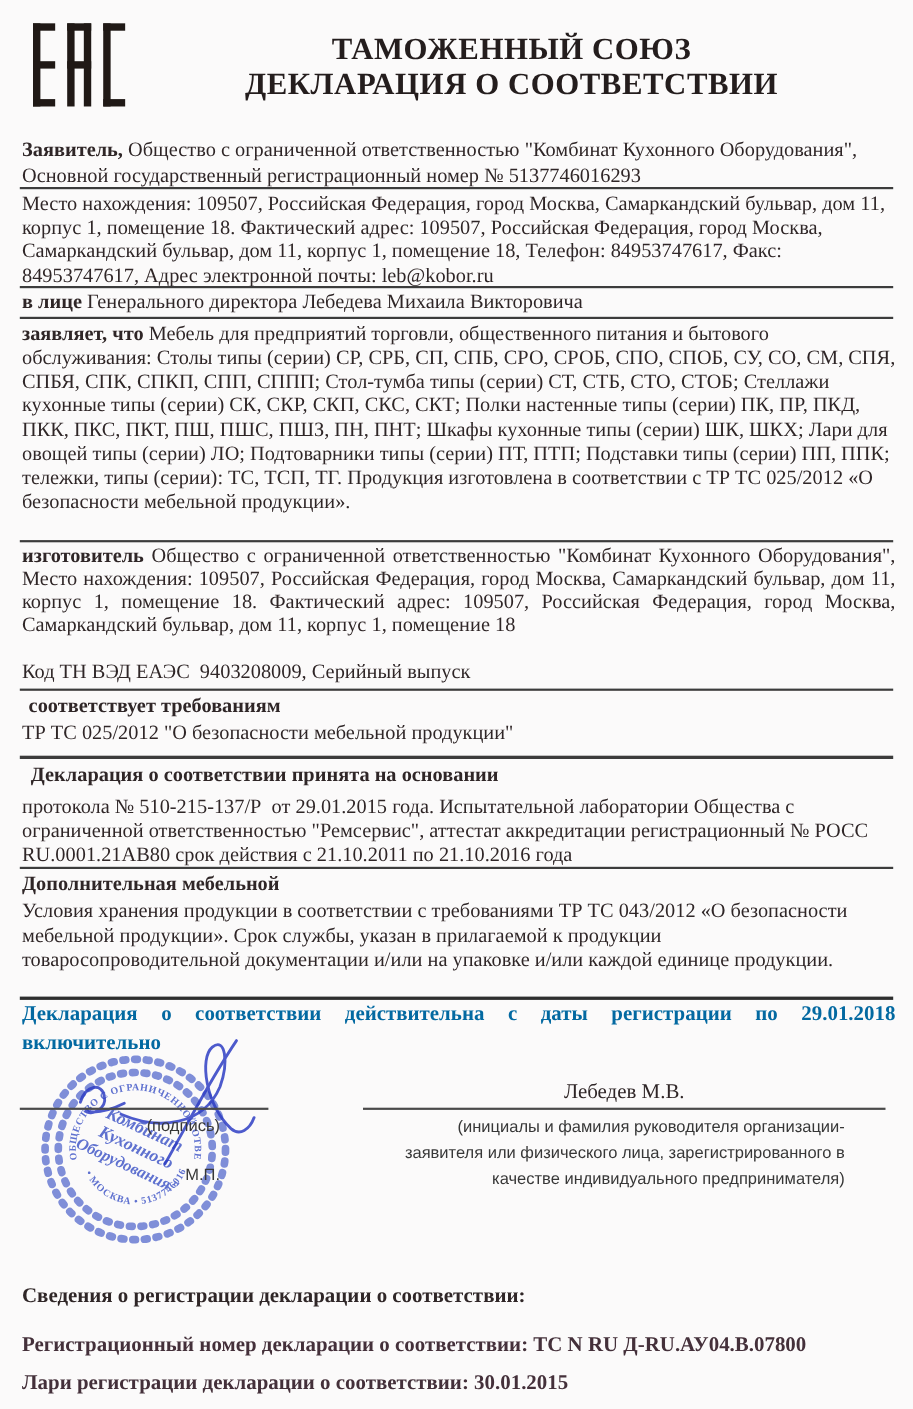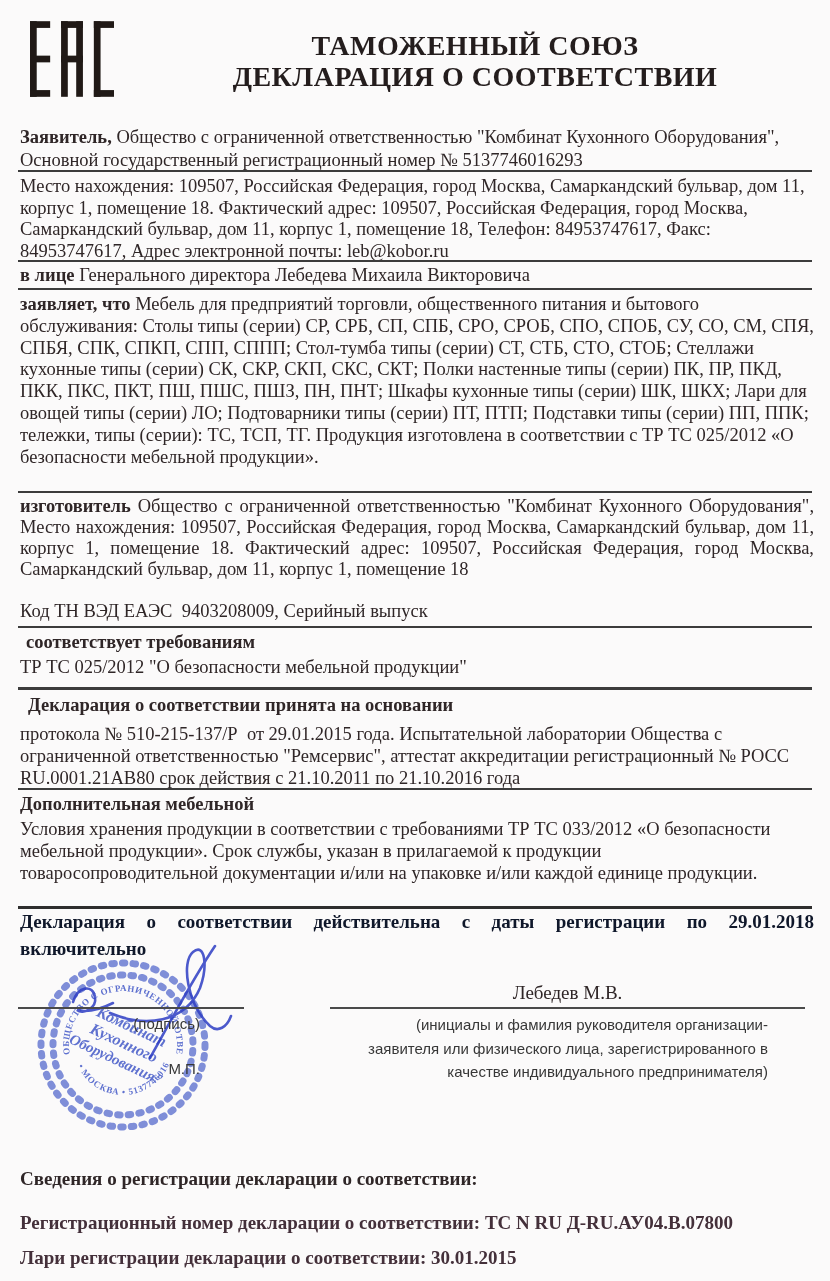--- a/index.html
+++ b/index.html
@@ -4,24 +4,24 @@
 <style>
   html,body{margin:0;padding:0;background:#fbfafa;}
   .page{position:relative;width:830px;height:1281px;background:#fbfafa;overflow:hidden;
         font-family:"Liberation Serif", serif;color:#2f2627;}
   .abs{position:absolute;margin:0;}
   .body-text{font-size:18.5px;line-height:21.6px;}
   .b{font-weight:bold;}
   .rule{position:absolute;left:18px;right:18px;height:2px;background:#3c3c3c;}
   .thin{height:1.5px;}
   .thick{height:3px;background:#2e2e2e;}
-  .title{left:150px;width:650px;top:30px;text-align:center;font-weight:bold;
+  .title{left:140px;width:650px;top:30px;text-align:center;font-weight:bold;
          font-size:28px;line-height:31px;letter-spacing:.5px;color:#241d1d;}
   .just{text-align:justify;}
-  .validity{font-size:19px;font-weight:bold;color:#0f172a;}
+  .validity{font-size:19px;font-weight:bold;color:#0369a1;}
   .stretch{text-align:justify;text-align-last:justify;}
   .sans{font-family:"Liberation Sans", sans-serif;}
   .sigline{position:absolute;height:1.5px;background:#4a4a4a;z-index:5;}
   .caption{font-size:15px;line-height:23.5px;color:#373737;text-align:right;}
   .regline{font-size:19px;font-weight:bold;color:#44303a;}
   .pre{white-space:pre-wrap;}
   .overstamp{z-index:6;}
   svg text{font-family:"Liberation Serif", serif;}
 </style>
 </head>
@@ -87,21 +87,21 @@
 
   <p class="abs body-text b" style="left:20px;top:632px;width:794px;margin-left:6px;">соответствует требованиям</p>
   <p class="abs body-text" style="left:20px;top:657px;width:794px;">ТР ТС 025/2012 "О безопасности мебельной продукции"</p>
   <div class="rule" style="top:687px;height:2.5px;"></div>
 
   <p class="abs body-text b" style="left:28px;top:695px;width:794px;">Декларация о соответствии принята на основании</p>
   <p class="abs body-text pre" style="left:20px;top:724px;width:796px;line-height:21.8px;">протокола № 510-215-137/Р  от 29.01.2015 года. Испытательной лаборатории Общества с ограниченной ответственностью "Ремсервис", аттестат аккредитации регистрационный № РОСС RU.0001.21АВ80 срок действия с 21.10.2011 по 21.10.2016 года</p>
   <div class="rule thin" style="top:788px;"></div>
 
   <p class="abs body-text b" style="left:20px;top:794px;width:794px;">Дополнительная мебельной</p>
-  <p class="abs body-text" style="left:20px;top:819px;width:780px;line-height:21.8px;">Условия хранения продукции в соответствии с требованиями ТР ТС 033/2012 «О безопасности мебельной продукции». Срок службы, указан в прилагаемой к продукции товаросопроводительной документации и/или на упаковке и/или каждой единице продукции.</p>
+  <p class="abs body-text" style="left:20px;top:819px;width:780px;line-height:21.8px;">Условия хранения продукции в соответствии с требованиями ТР ТС 043/2012 «О безопасности мебельной продукции». Срок службы, указан в прилагаемой к продукции товаросопроводительной документации и/или на упаковке и/или каждой единице продукции.</p>
   <div class="rule thick" style="top:906px;"></div>
 
   <p class="abs validity stretch" style="left:20px;top:911px;width:794px;">Декларация о соответствии  действительна с даты регистрации по 29.01.2018</p>
   <p class="abs validity" style="left:20px;top:938px;width:794px;">включительно</p>
 
   <div class="abs" style="left:28px;top:950px;width:190px;height:190px;opacity:.92;">
     <svg width="190" height="190" viewBox="0 0 190 190">
       <defs>
         <path id="ringTop" d="M 41.8,104.4 A 54,54 0 1 1 148.2,104.4" fill="none"></path>
         <path id="ringBottom" d="M 49.7,116.1 A 50,50 0 0 0 140.3,116.1" fill="none"></path>

